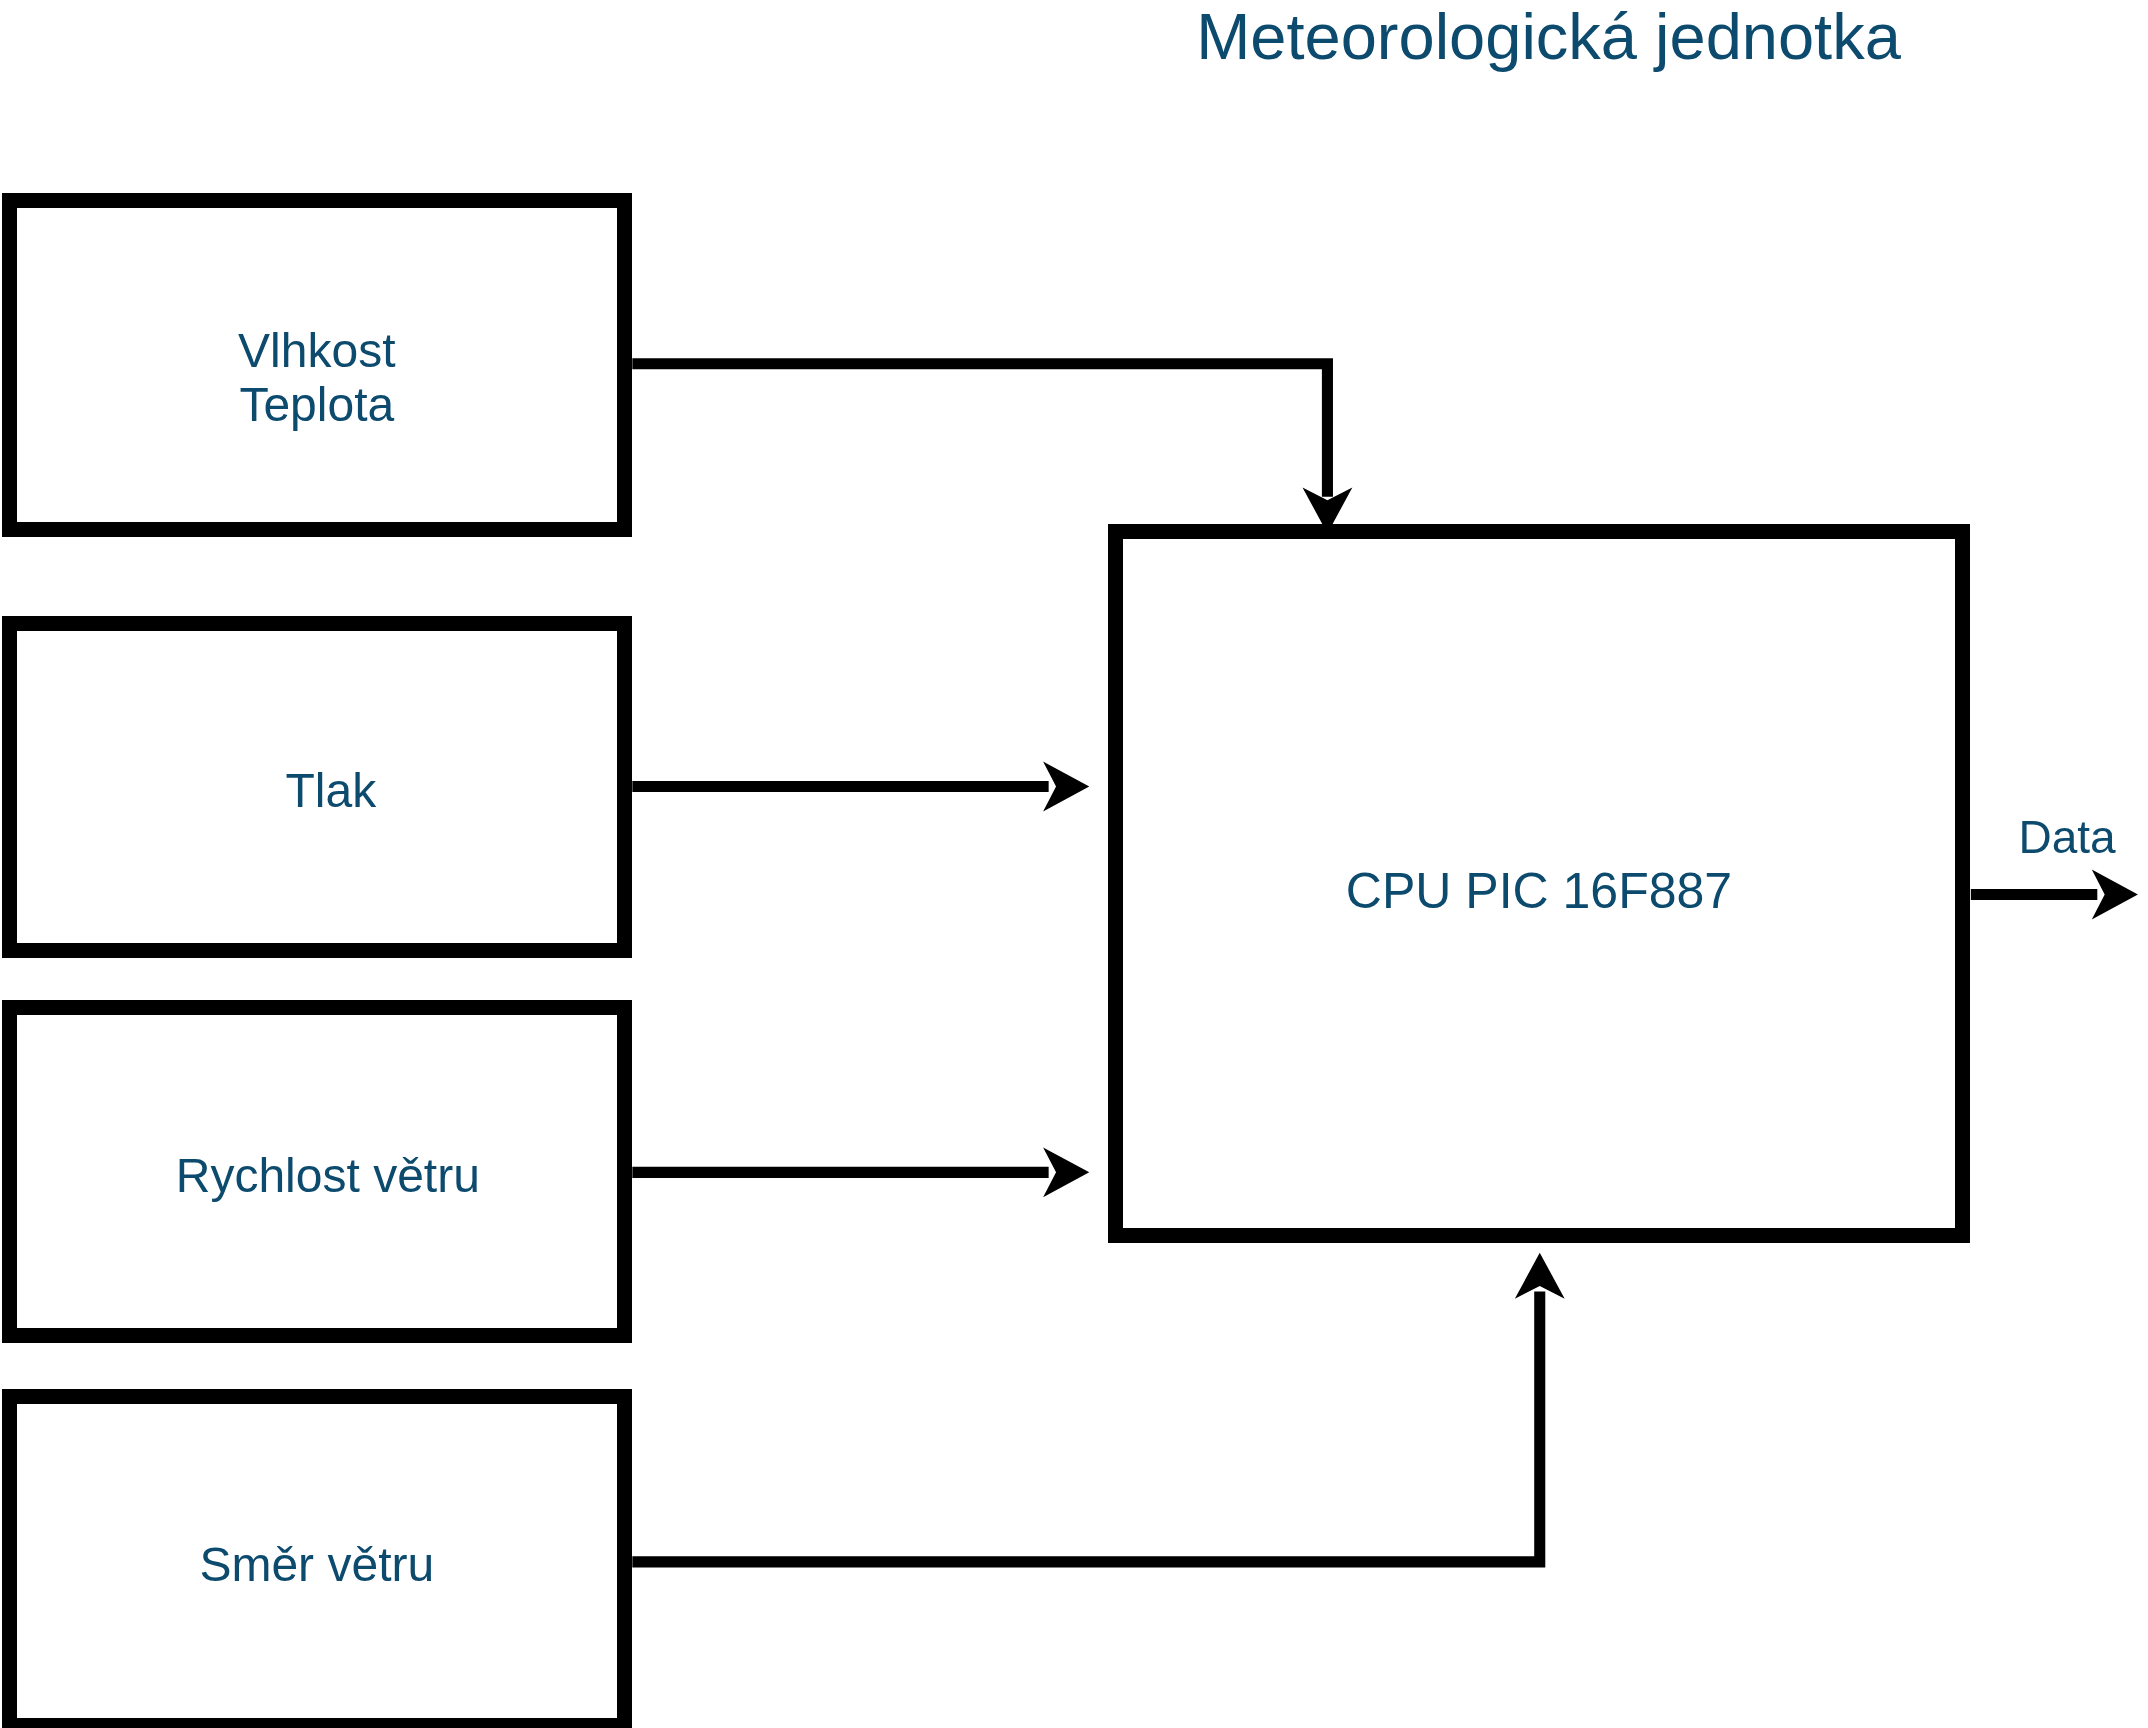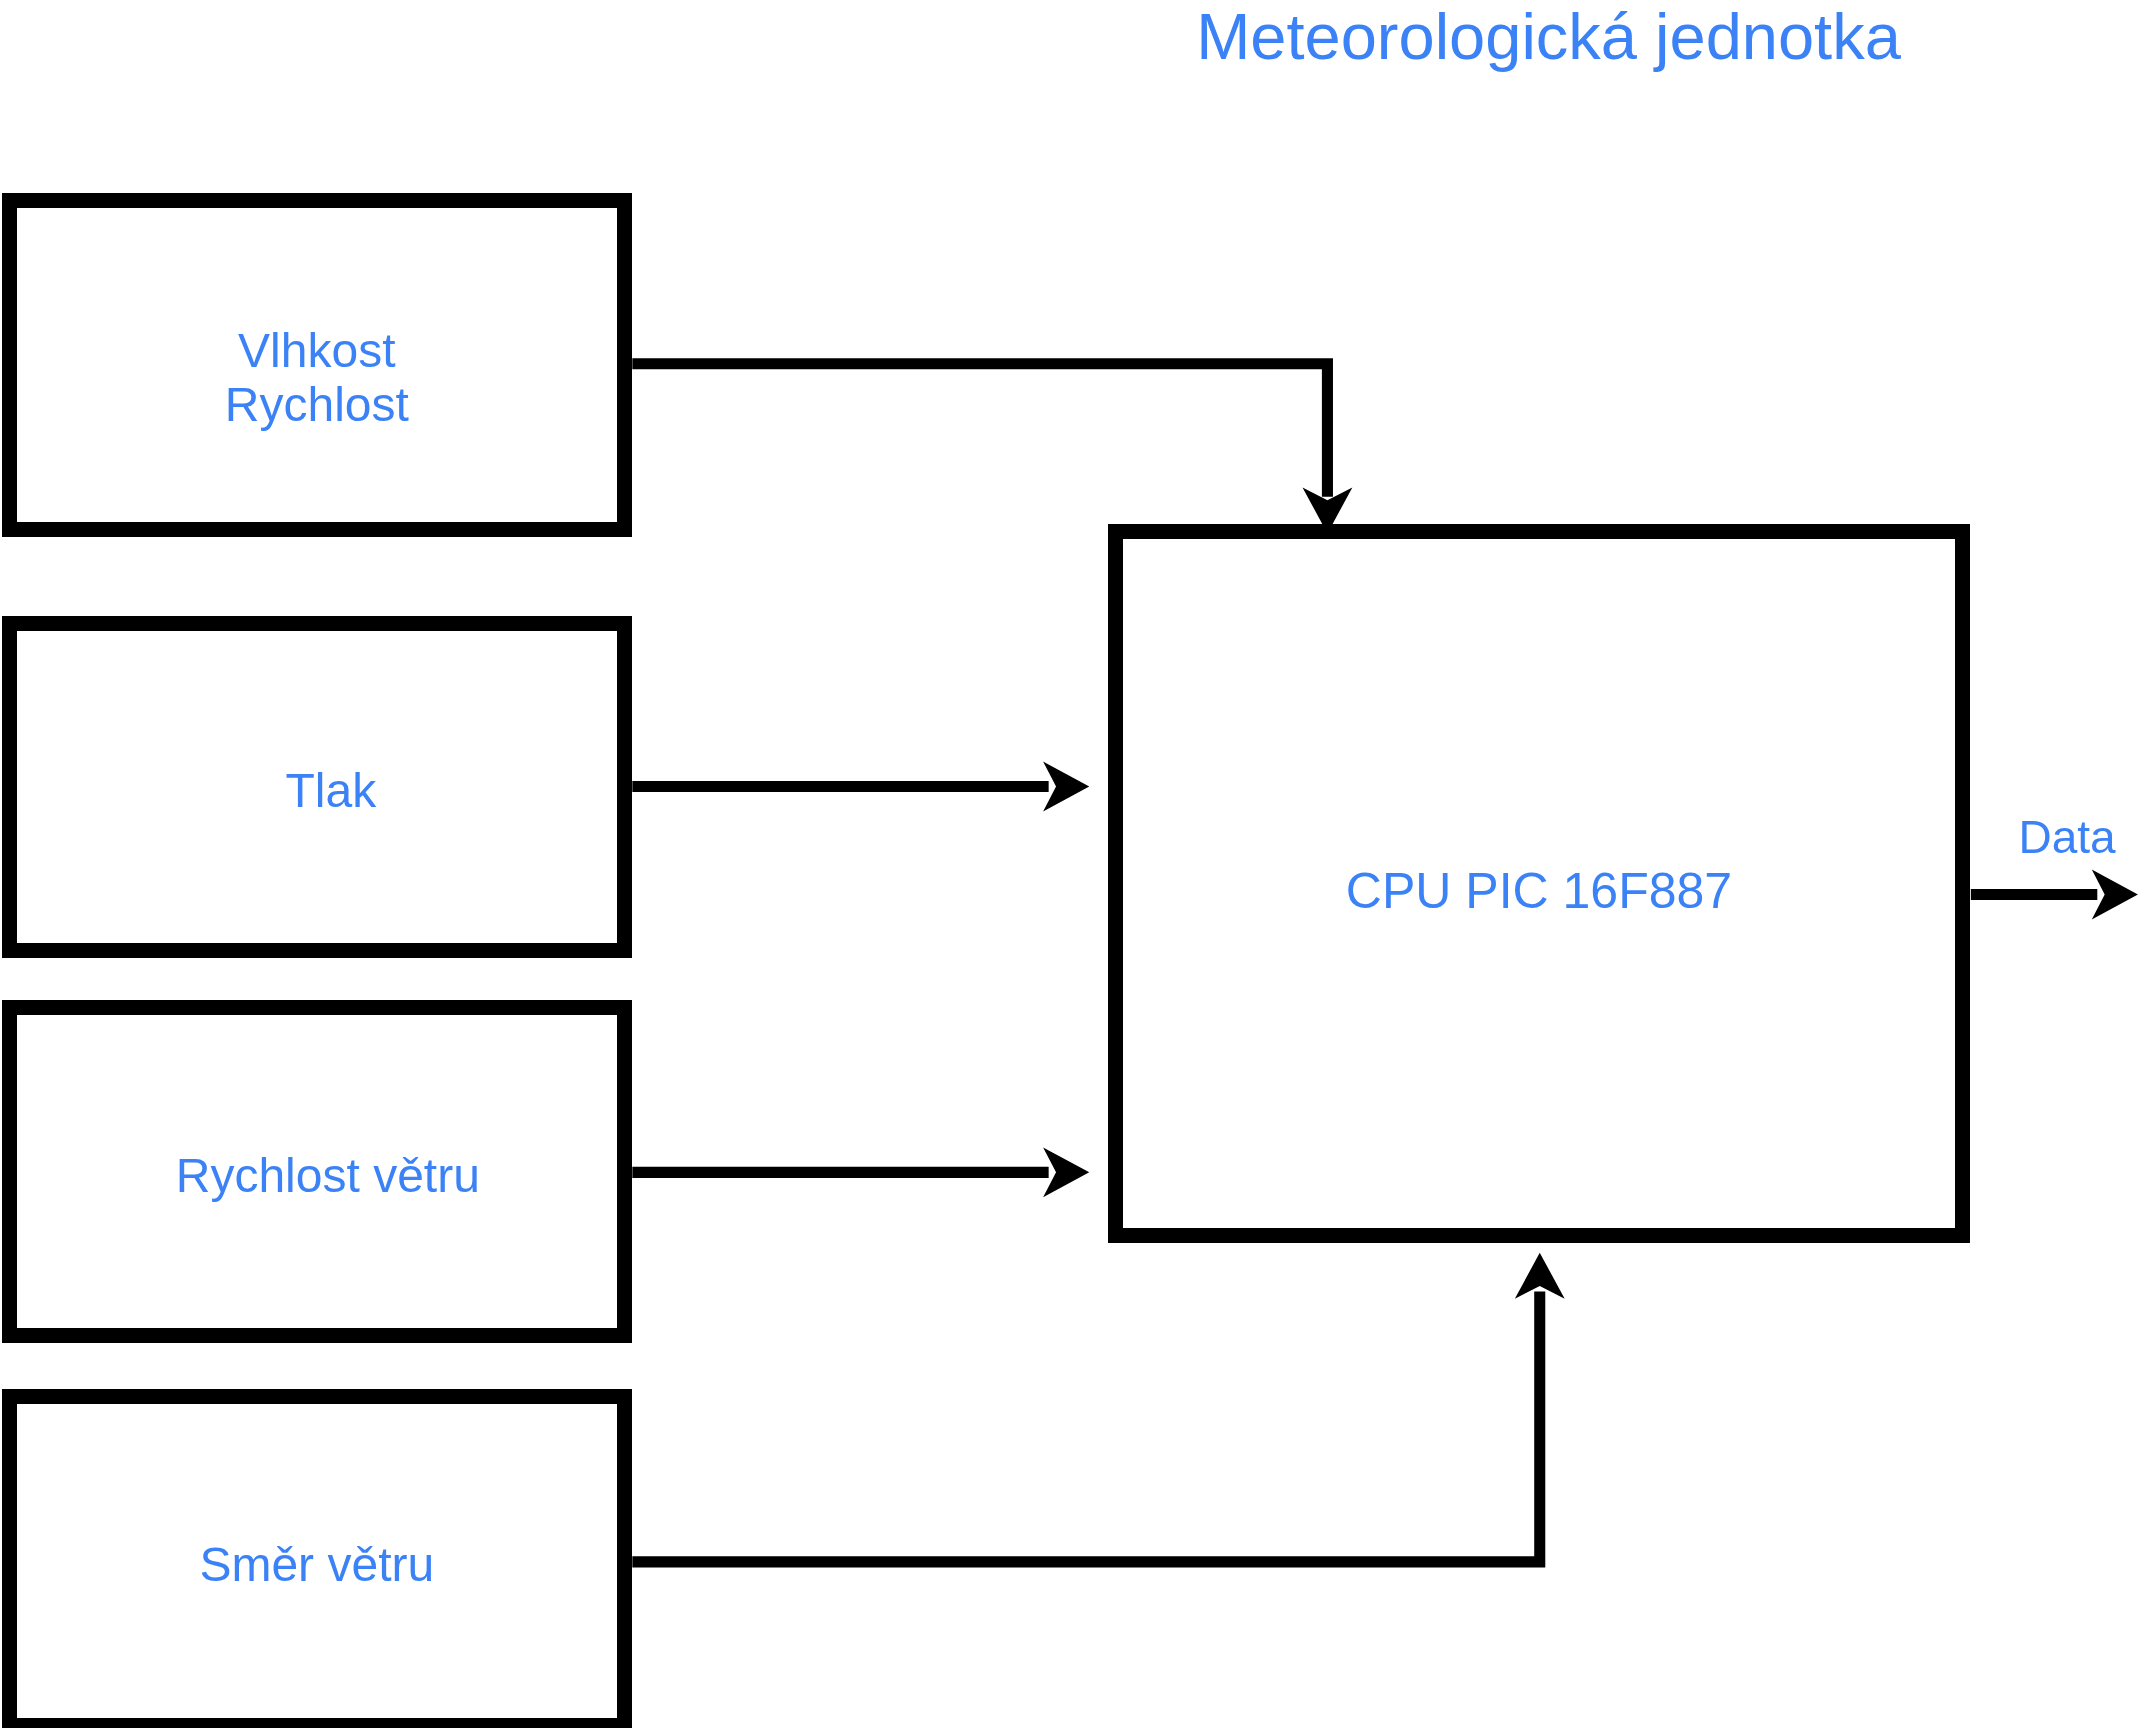--- a/index.html
+++ b/index.html
@@ -9,21 +9,21 @@
     width: 2149px;
     height: 1729px;
     overflow: hidden;
   }
   .canvas {
     position: relative;
     width: 2149px;
     height: 1282px;
     background: #ffffff;
     font-family: "Liberation Sans", sans-serif;
-    color: #3b82f6;
+    color: #0c4a6e;
   }
   .title {
     position: absolute;
     left: 1087px;
     top: -5.5px;
     width: 923px;
     text-align: center;
     font-size: 65px;
     line-height: 83px;
     white-space: nowrap;
@@ -95,21 +95,21 @@
     <polyline class="wire" points="685,1692 1668,1692 1668,1399"></polyline>
     <polygon class="arrowhead" points="1668,1357 1641,1407 1668,1393 1695,1407"></polygon>
 
     <polyline class="wire" points="2135,969 2272,969"></polyline>
     <polygon class="arrowhead" points="2316,969 2266,942 2280,969 2266,996"></polygon>
   </svg>
 
   <div class="box box1">
     <div class="label-block">
       <div>Vlhkost</div>
-      <div>Rychlost</div>
+      <div>Teplota</div>
     </div>
   </div>
 
   <div class="box box2">
     <div class="label-block">Tlak</div>
   </div>
 
   <div class="box box3">
     <div class="label-block">Rychlost větru</div>
   </div>

